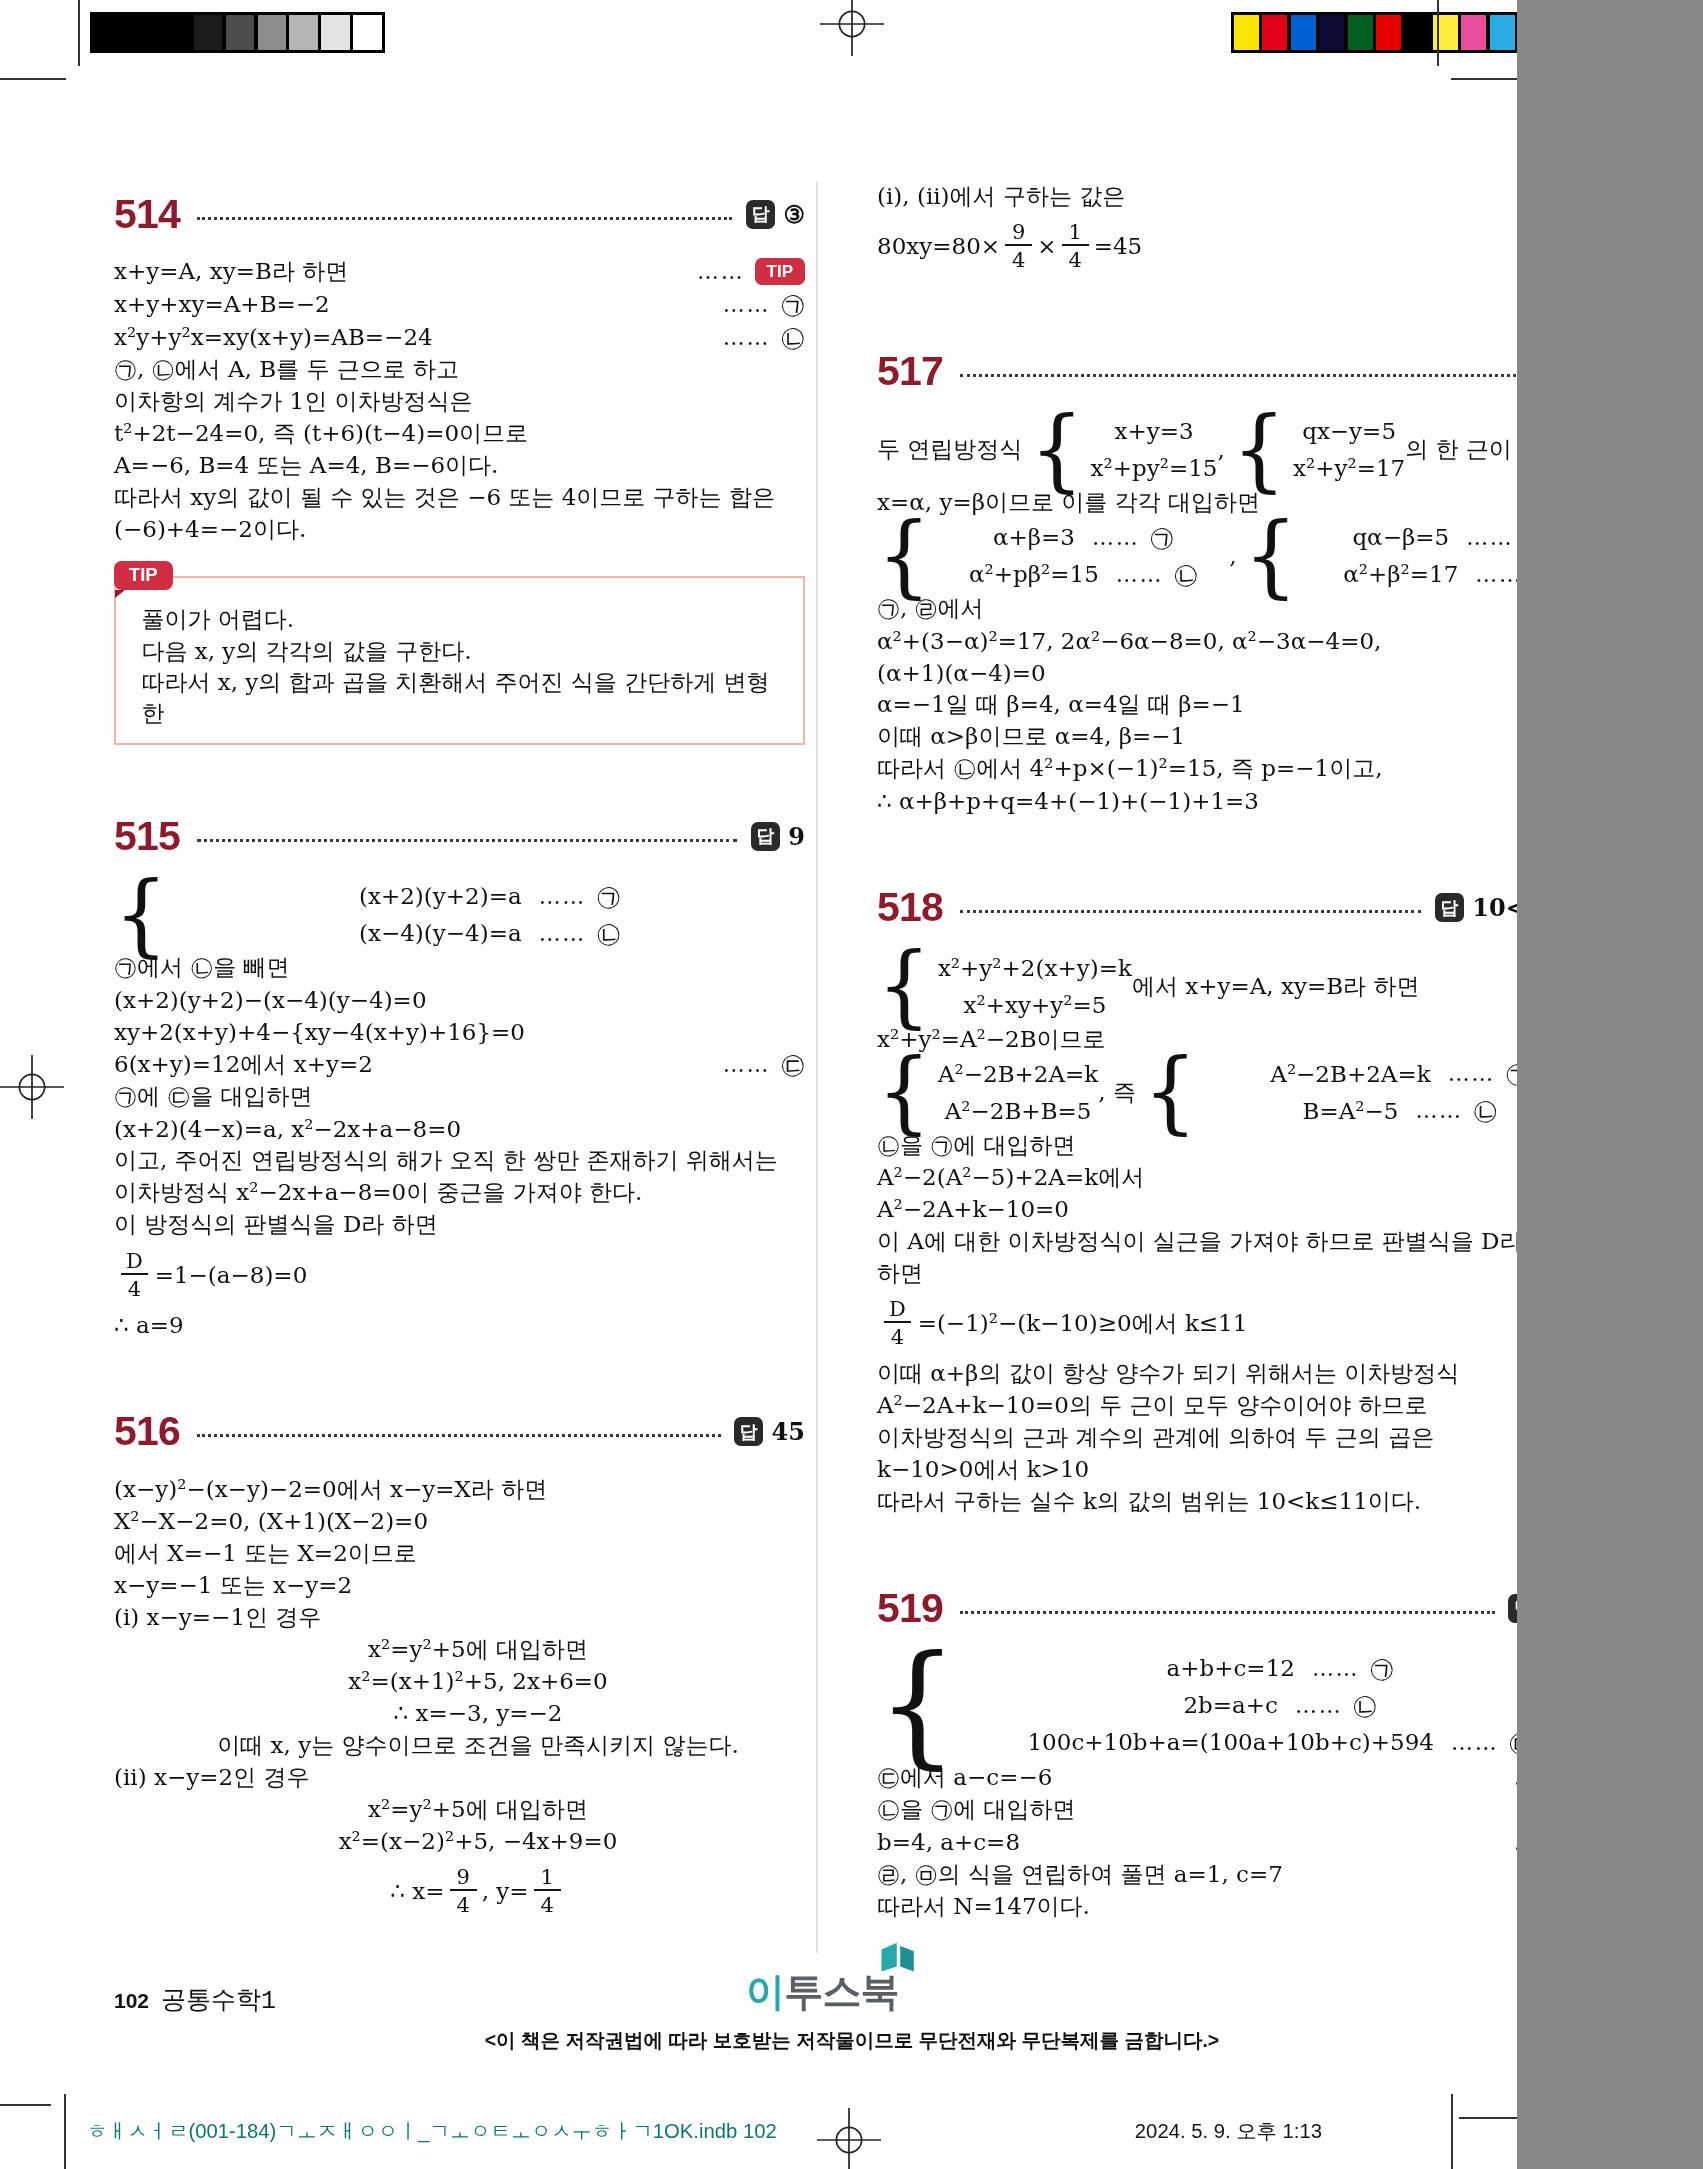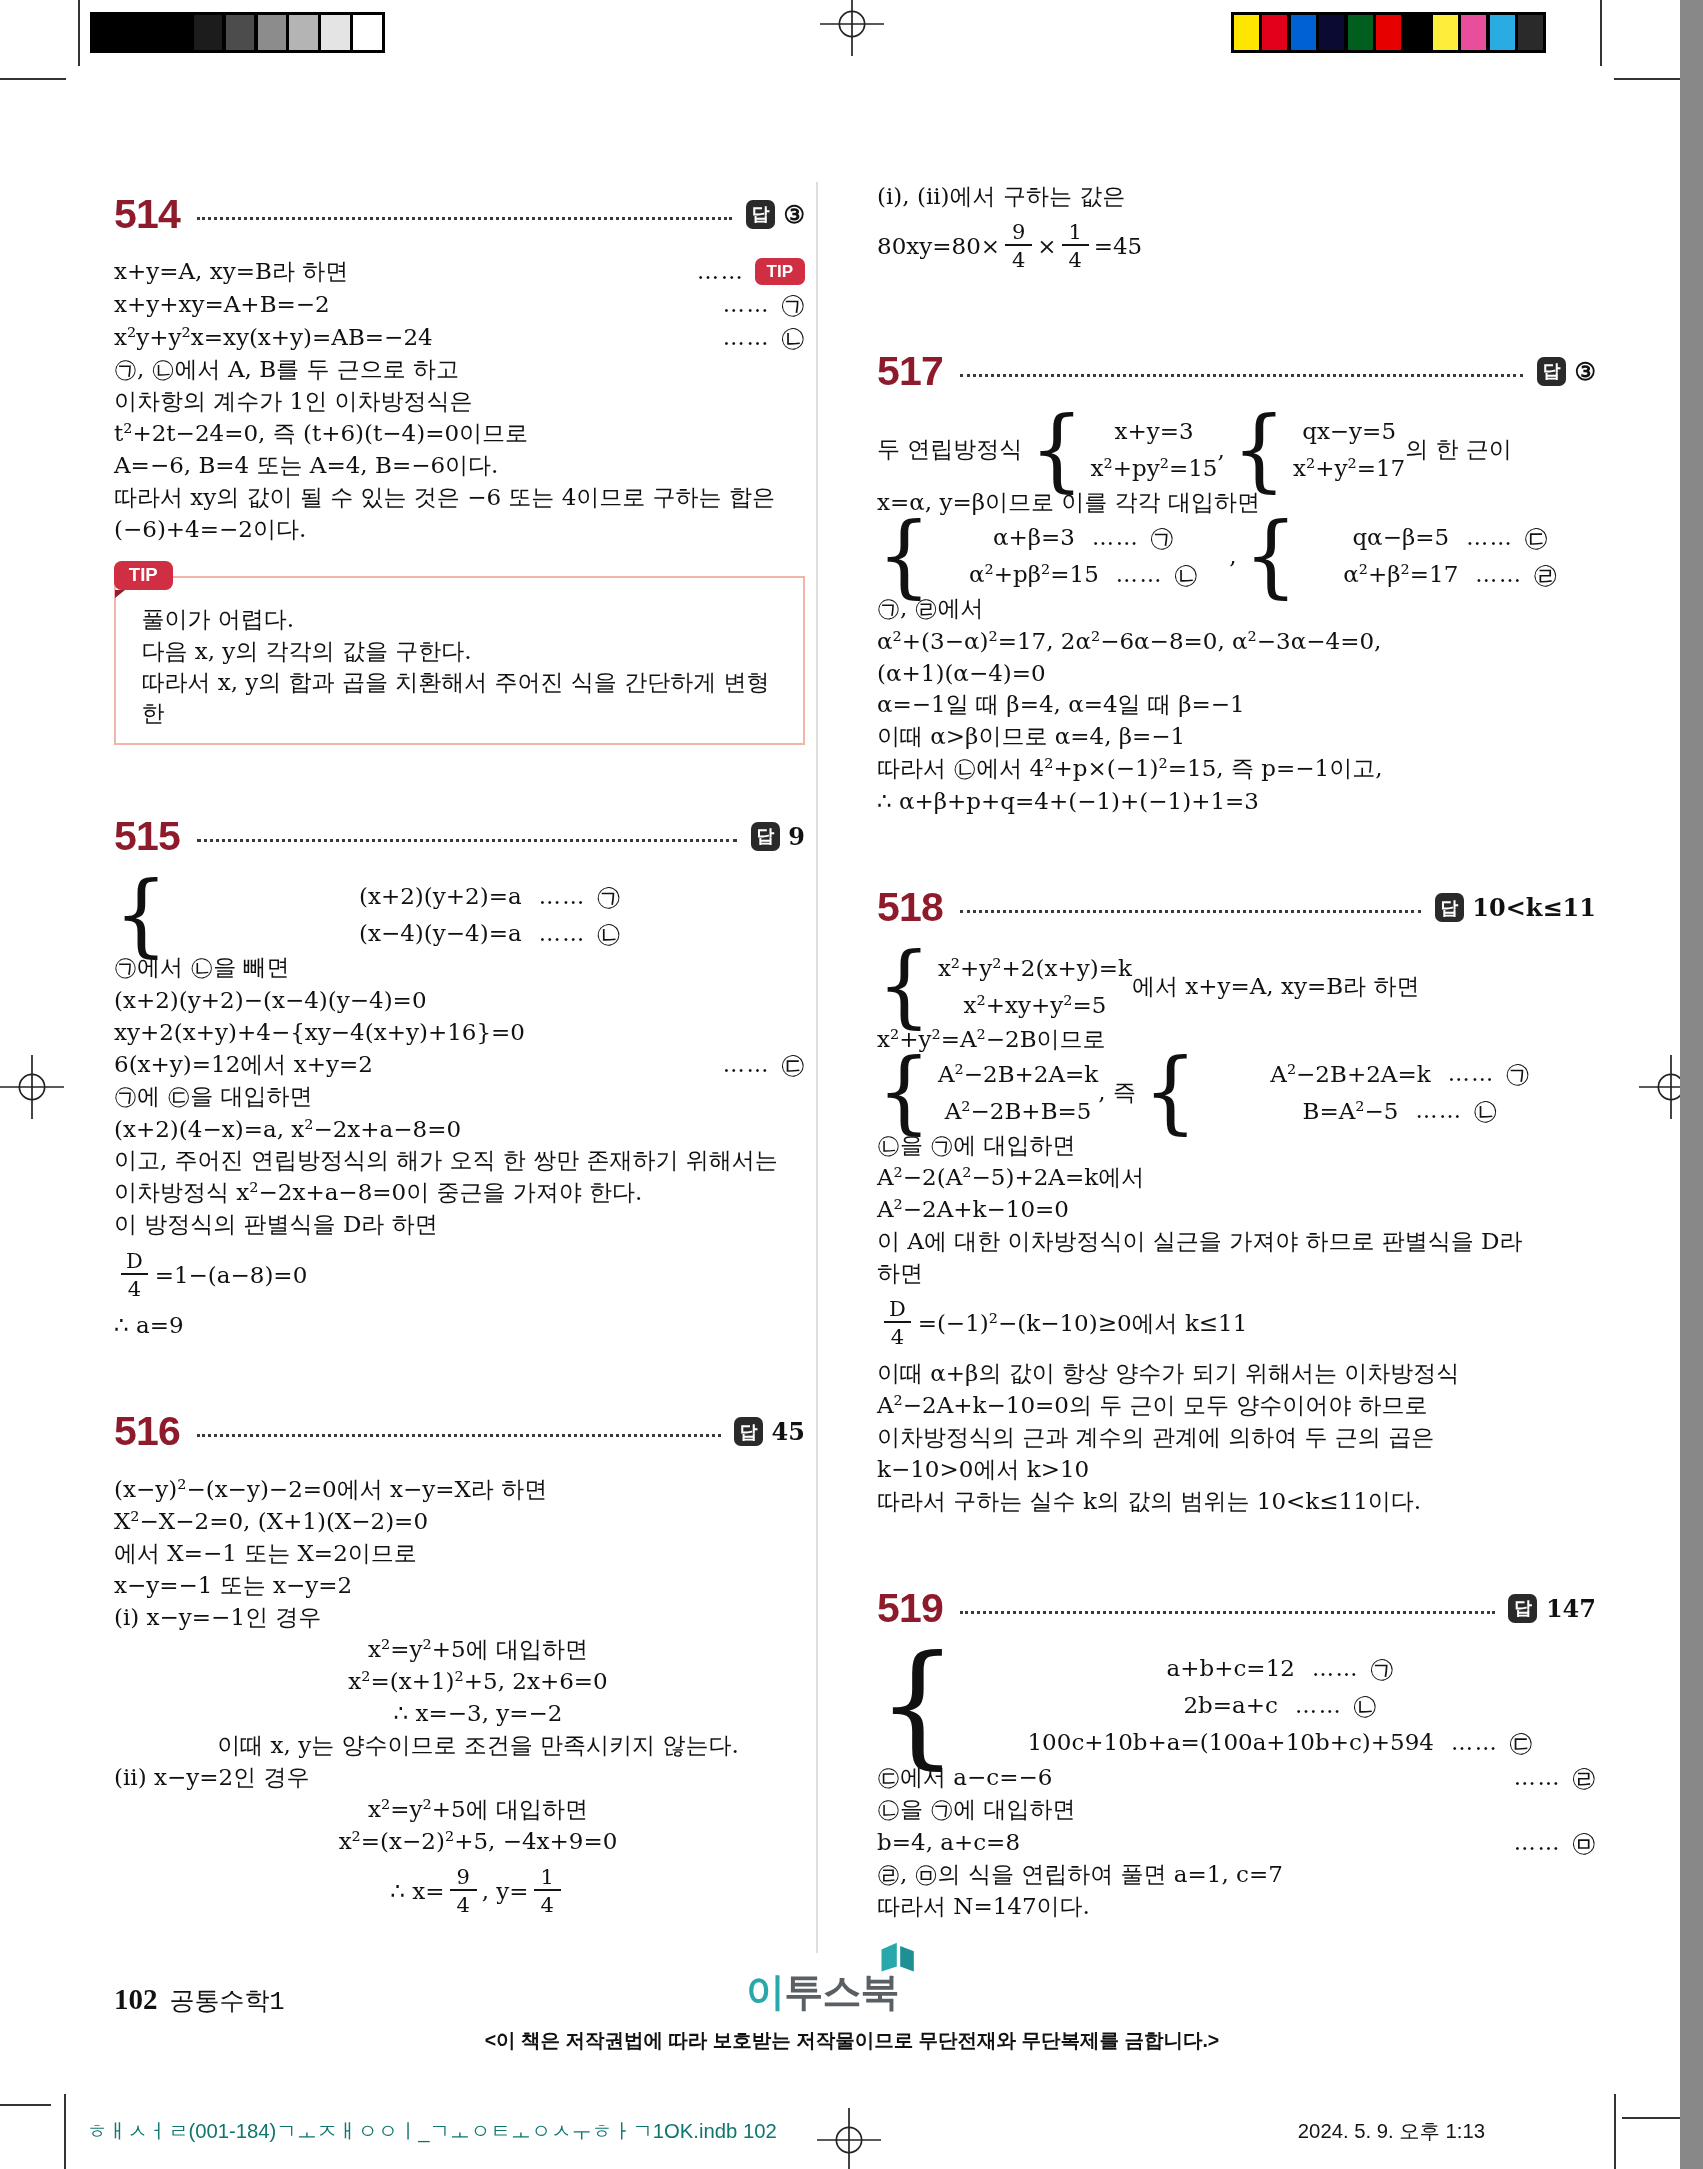--- a/index.html
+++ b/index.html
@@ -1,16 +1,16 @@
 <!DOCTYPE html>
 <html style="font-size:13.6px"><head>
 <meta charset="utf-8">
 <style>
   html,body{margin:0;padding:0;background:#888;}
-  #page{position:relative;width:1680px;height:2170px;background:#ffffff;overflow:hidden;
+  #page{position:relative;width:1517px;height:2170px;background:#ffffff;overflow:hidden;
         font-family:"DejaVu Serif",serif;color:#111;}
   
   .cmark{position:absolute;}
   .cmark svg{display:block;}
   .cornerline{position:absolute;background:#333;}
   
   .bar{position:absolute;top:12px;height:41px;display:flex;background:#000;border:3.4px solid #000;gap:3.4px;box-sizing:border-box;}
   #bar-gray{left:90px;width:295px;}
   #bar-color{left:1231px;width:315px;}
   .bar .cell{flex:1;height:100%;}
@@ -53,21 +53,21 @@
   .sys .row{display:flex;align-items:center;min-height:37px;}
   
   .tipbox{position:relative;margin-top:30.5px;border:2.5px solid #f0b5a8;padding:25.4px 20.3px 13.6px 25.4px;box-sizing:border-box;}
   .tipbox .tab{position:absolute;top:-17px;left:-2.5px;background:#cf2e43;color:#fff;font-family:"Liberation Sans",sans-serif;
                font-weight:bold;font-size:18.6px;padding:3.4px 15.3px;border-radius:7.6px;}
   .tipbox .tab:after{content:"";position:absolute;left:1.7px;bottom:-8.5px;border-style:solid;border-width:8.5px 10.2px 0 0;
                      border-color:#8f1f2e transparent transparent transparent;}
   .tipbox .tline{font-size:23px;min-height:32px;display:flex;align-items:center;}
   
   #page-footer{position:absolute;left:114px;top:1983px;display:flex;align-items:baseline;gap:12px;}
-  #page-footer .num{font-family:Liberation Serif, serif;font-weight:bold;font-size:29px;}
+  #page-footer .num{font-family:Liberation Sans, sans-serif;font-weight:bold;font-size:21px;}
   #page-footer .title{font-family:Liberation Mono, monospace;font-size:25px;}
   #logo{position:absolute;left:746px;top:1965px;font-family:"Liberation Sans",sans-serif;font-weight:bold;font-size:39px;letter-spacing:-0.8px;}
   #logo .t1{color:#29a8ac;}
   #logo .t2{color:#5a5f63;}
   #logo .book{position:absolute;right:-20.3px;top:-25.4px;width:41px;height:34px;}
   #copyright{position:absolute;left:0;top:2027px;width:1704px;text-align:center;font-family:"Liberation Sans",sans-serif;
              font-weight:bold;font-size:19.5px;}
   #print-left{position:absolute;left:87px;top:2117px;font-family:"Liberation Sans",sans-serif;font-size:20.3px;color:#0f766e;}
   #print-right{position:absolute;right:195px;top:2117px;font-family:"Liberation Sans",sans-serif;font-size:20.3px;color:#141414;}
 </style>

